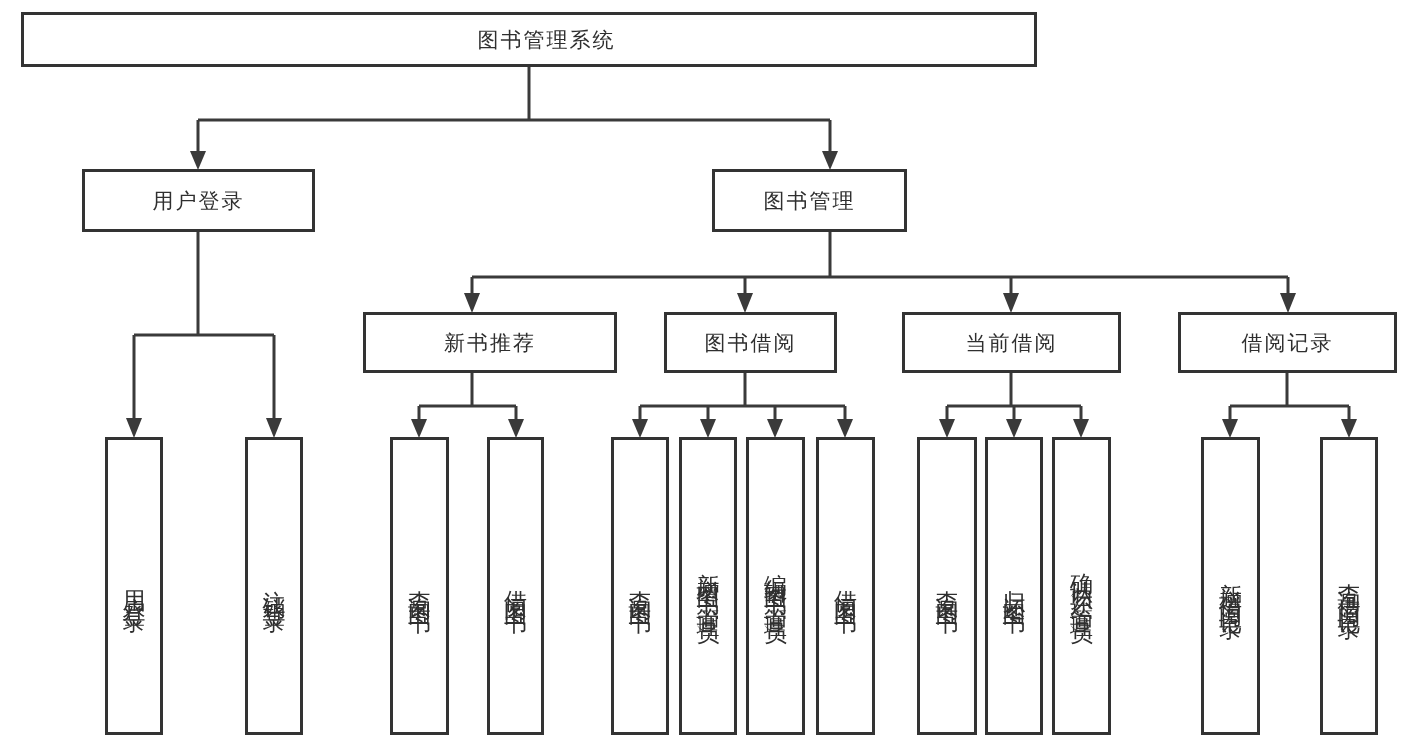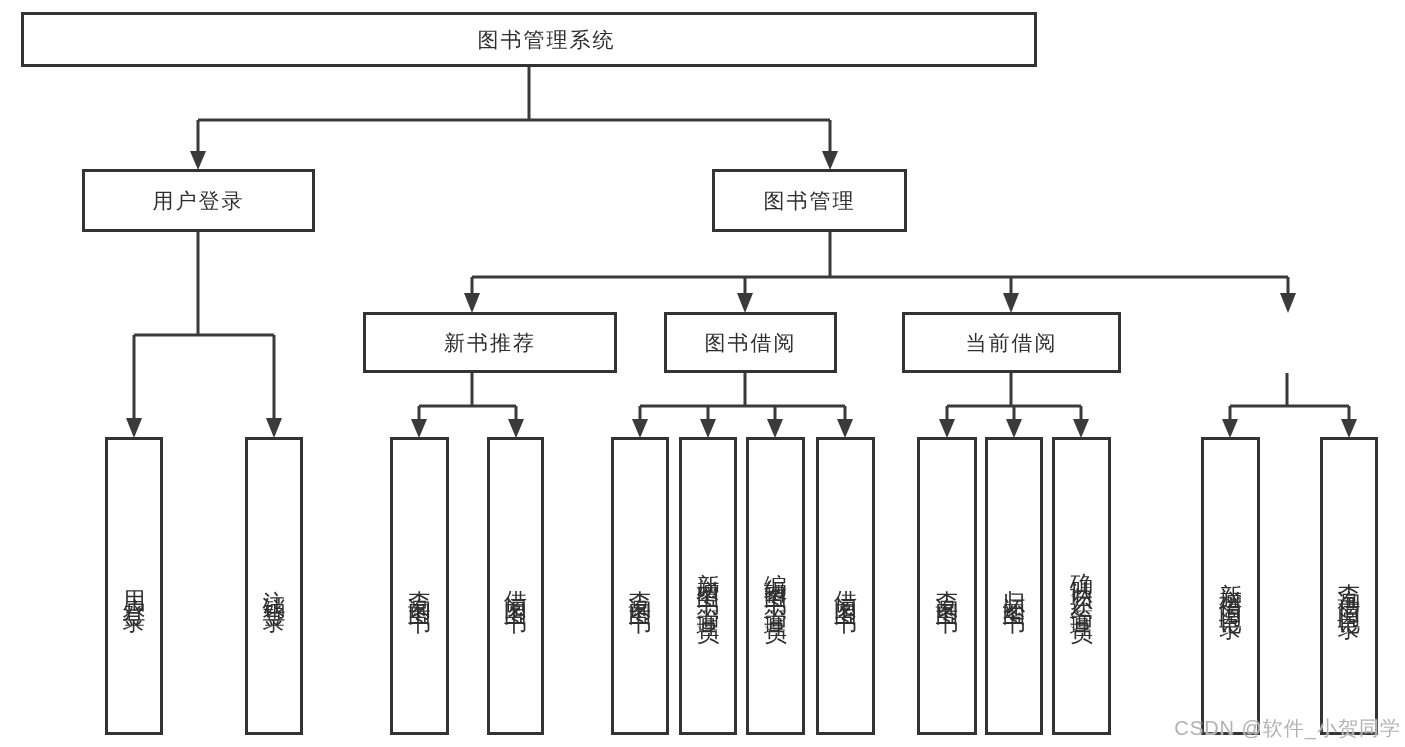--- a/index.html
+++ b/index.html
@@ -136,34 +136,34 @@
   </svg>
 
   <div class="box hbox n-root">图书管理系统</div>
 
   <div class="box hbox n-ulog">用户登录</div>
   <div class="box hbox n-bmgmt">图书管理</div>
 
   <div class="box hbox n-nrec">新书推荐</div>
   <div class="box hbox n-bbor">图书借阅</div>
   <div class="box hbox n-cbor">当前借阅</div>
+  <div class="box hbox n-brec">借阅记录</div>
 
   <div class="box vbox lf a1">用户登录</div>
   <div class="box vbox lf a2">注销登录</div>
 
   <div class="box vbox lf b1">查询图书</div>
   <div class="box vbox lf b2">借阅图书</div>
 
   <div class="box vbox lf c1">查询图书</div>
   <div class="box vbox lf c2">新增图书（管理员）</div>
   <div class="box vbox lf c3">编辑图书（管理员）</div>
   <div class="box vbox lf c4">借阅图书</div>
 
   <div class="box vbox lf d1">查询图书</div>
   <div class="box vbox lf d2">归还图书</div>
   <div class="box vbox lf d3">确认归还（管理员）</div>
 
   <div class="box vbox lf e1">新增借阅记录</div>
   <div class="box vbox lf e2">查询借阅记录</div>
 
-  <div class="watermark">CSDN @软件_小贺同学</div>
 
 </div>
 
 </body></html>

